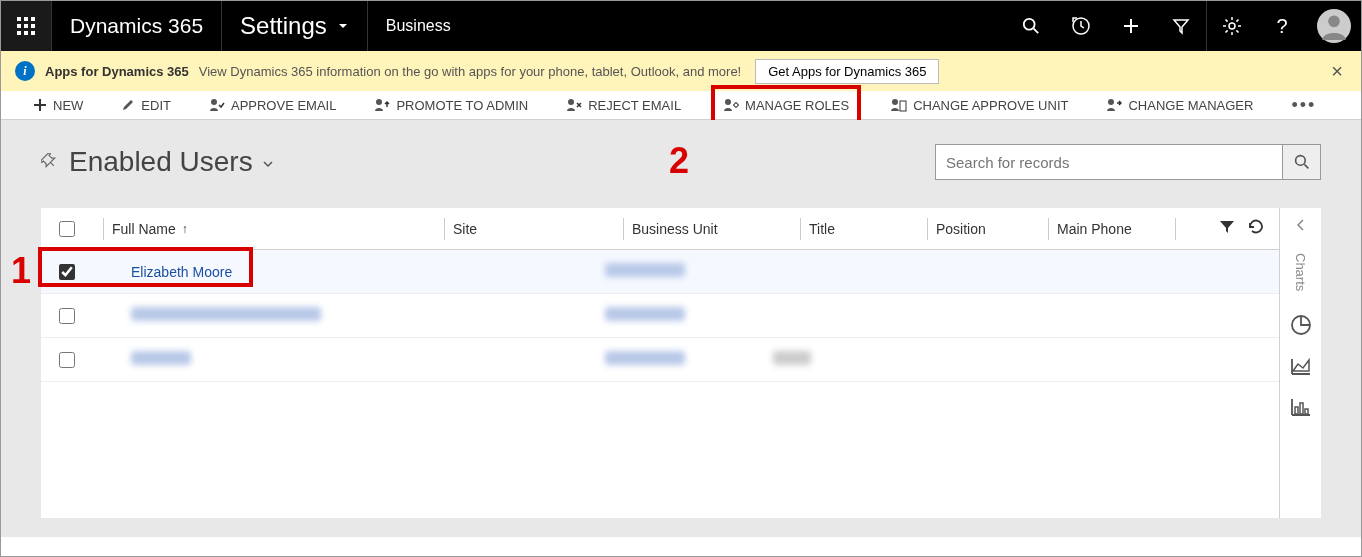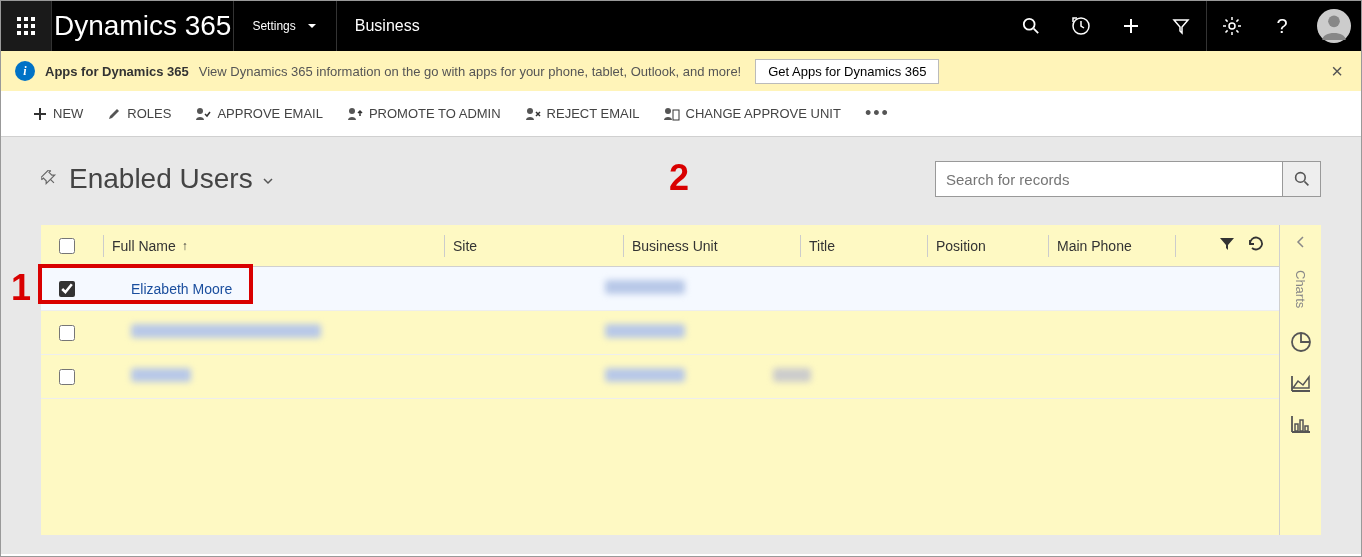--- a/index.html
+++ b/index.html
@@ -3,60 +3,60 @@
 <meta charset="utf-8">
 <style>
   * { box-sizing: border-box; margin: 0; padding: 0; }
   body { font-family: "Segoe UI", Arial, sans-serif; font-size: 14px; color: #333; background: #fff; width: 1362px; height: 557px; overflow: hidden; border: 1px solid #999;}
   
   
   .top-nav { background: #000; height: 50px; display: flex; align-items: center; color: #fff; }
   .waffle { width: 50px; height: 50px; display: flex; align-items: center; justify-content: center; cursor: pointer; background:#1a1a1a;}
   .waffle svg { fill: #fff; }
   .nav-divider { width: 1px; height: 50px; background: #333; }
-  .brand { font-size: 28px; padding: 0 2px; }
-  .nav-dd { display: flex; align-items: center; padding: 0 18px; height: 50px; cursor: pointer; font-size: 12px; font-weight: 300;}
+  .brand { font-size: 21px; padding: 0 18px; }
+  .nav-dd { display: flex; align-items: center; padding: 0 18px; height: 50px; cursor: pointer; font-size: 24px; font-weight: 300;}
   .nav-dd svg { margin-left: 10px; fill: #fff; }
   .nav-context { font-size: 16px; padding: 0 18px; height: 50px; display: flex; align-items: center; flex:1; }
   .nav-icons { display: flex; align-items: center; height: 50px; }
   .nav-icon { width: 50px; height: 50px; display:flex; align-items:center; justify-content:center; cursor:pointer; }
   .nav-icon svg { fill:#fff; stroke:#fff; }
   .avatar { width:34px; height:34px; border-radius:50%; background:#ccc; margin:0 10px; display:flex; align-items:center; justify-content:center;}
   .avatar svg { fill:#888;}
 
   
   .yellow-banner { background: #fff4b9; height: 40px; display:flex; align-items:center; padding:0 14px; font-size:13px; color:#333;}
   .yellow-banner .info-icon { width:20px; height:20px; border-radius:50%; background:#0072c6; color:#fff; display:flex; align-items:center; justify-content:center; font-weight:bold; font-style:italic; font-family:Georgia,serif; margin-right:10px; font-size:12px;}
   .yellow-banner b { font-weight:600; margin-right:10px;}
   .yellow-banner .banner-text { color:#555; }
   .yellow-banner .btn { margin-left:14px; background:#fff; border:1px solid #bbb; padding:4px 12px; cursor:pointer; font-size:13px;}
   .yellow-banner .spacer { flex:1;}
   .yellow-banner .close { cursor:pointer; font-size:20px; color:#555; padding:0 4px;}
 
   
-  .command-bar { background:#fff; height:46px; display:flex; align-items:center; padding:0 20px; border-bottom:1px solid #d0d0d0;}
+  .command-bar { background:#fff; height:29px; display:flex; align-items:center; padding:0 20px; border-bottom:1px solid #d0d0d0;gap:14px;}
   .cmd-btn { display:flex; align-items:center; padding:0 12px; height:46px; cursor:pointer; font-size:13px; color:#444; font-weight:500;}
   .cmd-btn .cmd-icon { margin-right:6px; display:flex; align-items:center;}
   .cmd-btn svg { fill:#555; }
   .cmd-highlight { border:4px solid #d90000; padding:0 8px; height:40px; margin:0 4px;}
   .cmd-more { font-size:18px; color:#555; padding:0 12px; cursor:pointer; letter-spacing:2px;}
 
   
   .content { background:#e8e8e8; padding: 24px 40px 0 40px; height: 417px; position:relative;}
   .view-header { display:flex; align-items:center; margin-bottom:28px;}
   .pin-icon { margin-right:12px; color:#666;}
   .view-title { font-size:28px; font-weight:300; color:#444; display:flex; align-items:center; cursor:pointer;}
   .view-title .chev { margin-left:8px;}
   .header-annotation { position:absolute; top:20px; left:668px; font-size:36px; font-weight:bold; color:#d90000;}
   .search-wrap { margin-left:auto; display:flex; align-items:center;}
   .search-input { width:348px; height:36px; border:1px solid #999; padding:0 10px; font-size:15px; background:#fff;}
   .search-btn { width:38px; height:36px; border:1px solid #999; border-left:none; background:#eee; display:flex; align-items:center; justify-content:center; cursor:pointer;}
 
   
-  .grid-wrap { background:#fef9c3; display:flex; height: 310px;}
+  .grid-wrap { background:#ffffff; display:flex; height: 310px;}
   .grid-main { flex:1; }
   .grid-header { display:flex; align-items:center; border-bottom:1px solid #d0d0d0; height:42px; padding-left:18px;}
   .col-check { width:44px; display:flex; align-items:center; justify-content:flex-start;}
   .col-check input { width:16px; height:16px;}
   .col-sep { width:1px; height:22px; background:#ccc; margin-right:8px;}
   .col-head { display:flex; align-items:center; font-size:14px; color:#333; cursor:pointer;}
   .col-fullname { width:332px;}
   .col-site { width:170px;text-align:right;}
   .col-bu { width:168px;text-align:right;}
   .col-title { width:118px;}
@@ -183,21 +183,21 @@
         </svg>
       </span>
     <span>NEW</span>
   </div>
   <div class="cmd-btn">
     <span class="cmd-icon">
         <svg width="14" height="14" viewBox="0 0 14 14">
           <path d="M2 12 L3 9 L10 2 L12 4 L5 11 Z"></path>
         </svg>
       </span>
-    <span>ROLES</span>
+    <span>EDIT</span>
   </div>
   <div class="cmd-btn">
     <span class="cmd-icon">
         <svg width="16" height="14" viewBox="0 0 16 14">
           <circle cx="5" cy="4" r="3"></circle>
           <path d="M1 13 C1 9 9 9 9 13 Z"></path>
           <path d="M10 7 L12 9 L15 5" fill="none" stroke="#333" stroke-width="1.5"></path>
         </svg>
       </span>
     <span>APPROVE EMAIL</span>
@@ -214,30 +214,51 @@
   </div>
   <div class="cmd-btn">
     <span class="cmd-icon">
         <svg width="16" height="14" viewBox="0 0 16 14">
           <circle cx="5" cy="4" r="3"></circle>
           <path d="M1 13 C1 9 9 9 9 13 Z"></path>
           <path d="M11 5 L15 9 M15 5 L11 9" fill="none" stroke="#333" stroke-width="1.5"></path>
         </svg>
       </span>
     <span>REJECT EMAIL</span>
+  </div>
+  <div class="cmd-btn cmd-highlight">
+    <span class="cmd-icon">
+        <svg width="16" height="14" viewBox="0 0 16 14">
+          <circle cx="5" cy="4" r="3"></circle>
+          <path d="M1 13 C1 9 9 9 9 13 Z"></path>
+          <circle cx="13" cy="7" r="2" fill="none" stroke="#333"></circle>
+          <path d="M13 4 V5 M13 9 V10 M10 7 H11 M15 7 H16" stroke="#333"></path>
+        </svg>
+      </span>
+    <span>MANAGE ROLES</span>
   </div>
   <div class="cmd-btn">
     <span class="cmd-icon">
         <svg width="16" height="14" viewBox="0 0 16 14">
           <rect x="9" y="3" width="6" height="10" fill="none" stroke="#333"></rect>
           <circle cx="4" cy="4" r="3"></circle>
           <path d="M0 13 C0 9 8 9 8 13 Z"></path>
         </svg>
       </span>
     <span>CHANGE APPROVE UNIT</span>
+  </div>
+  <div class="cmd-btn">
+    <span class="cmd-icon">
+        <svg width="16" height="14" viewBox="0 0 16 14">
+          <circle cx="5" cy="4" r="3"></circle>
+          <path d="M1 13 C1 9 9 9 9 13 Z"></path>
+          <path d="M11 5 L15 5 M13 3 L15 5 L13 7" fill="none" stroke="#333" stroke-width="1.5"></path>
+        </svg>
+      </span>
+    <span>CHANGE MANAGER</span>
   </div>
   <div class="cmd-more">
     <span>•••</span>
   </div>
 </div>
 
 <div class="content">
   <div class="header-annotation">2</div>
   <div class="view-header">
     <span class="pin-icon">

